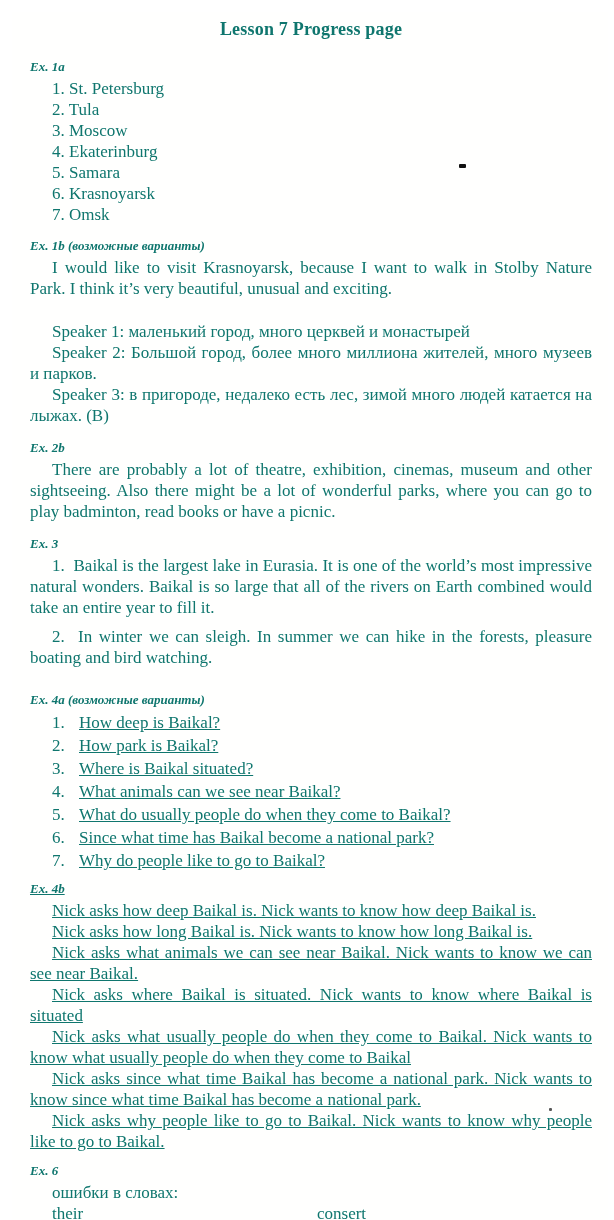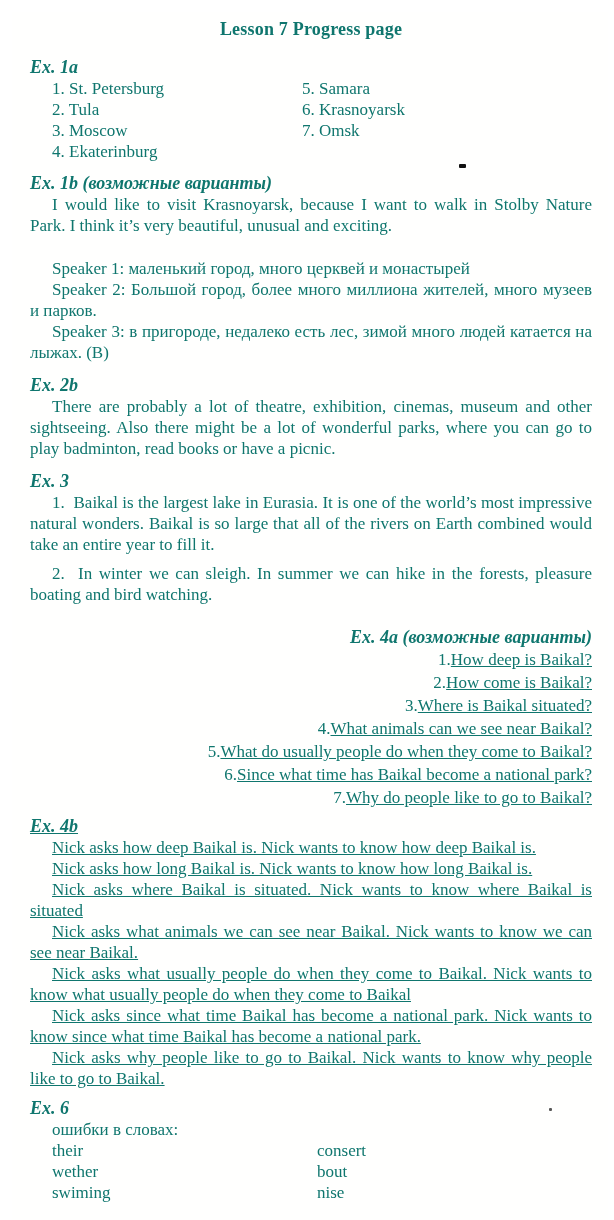--- a/index.html
+++ b/index.html
@@ -24,42 +24,43 @@
   .title {
     margin: 0 0 16px 0;
     font-size: 18px;
     font-weight: 700;
     text-align: center;
     line-height: 22px;
     letter-spacing: 0.2px;
   }
   .ex-heading {
     margin: 0;
-    font-size: 18px;
+    font-size: 13px;
     font-weight: 700;
     font-style: italic;
     line-height: 22px;
   }
   section { margin: 0; }
   .sec-ex1b { margin-top: 10px; }
   .sec-ex2a { margin-top: 22px; }
   .sec-ex2b { margin-top: 11px; }
   .sec-ex3  { margin-top: 11px; }
-  .sec-ex4a { margin-top: 21px; text-align: right; }
+  .sec-ex4a { margin-top: 21px; }
   .sec-ex4b { margin-top: 6px; text-decoration: underline; }
   .sec-ex6  { margin-top: 8px; }
   .para {
     margin: 0;
     text-align: justify;
     text-indent: 22px;
   }
   .gap-top { margin-top: 8px; }
   .two-col {
     display: flex;
     padding-left: 22px;
+    flex-direction: column;
   }
   .col-left-1a { width: 250px; flex: none; }
   .col-line { line-height: 21px; }
   .questions {
     list-style: none;
     counter-reset: q;
     margin: 0;
     padding: 0 0 0 22px;
   }
   .questions li {
@@ -134,35 +135,35 @@
   <section class="sec-ex3">
     <h2 class="ex-heading">Ex. 3</h2>
     <p class="para">1.&nbsp;&nbsp;Baikal is the largest lake in Eurasia. It is one of the world’s most impressive natural wonders. Baikal is so large that all of the rivers on Earth combined would take an entire year to fill it.</p>
     <p class="para gap-top">2.&nbsp;&nbsp;In winter we can sleigh. In summer we can hike in the forests, pleasure boating and bird watching.</p>
   </section>
 
   <section class="sec-ex4a">
     <h2 class="ex-heading">Ex. 4a (возможные варианты)</h2>
     <ol class="questions">
       <li>How deep is Baikal?</li>
-      <li>How come is Baikal?</li>
+      <li>How park is Baikal?</li>
       <li>Where is Baikal situated?</li>
       <li>What animals can we see near Baikal?</li>
       <li>What do usually people do when they come to Baikal?</li>
       <li>Since what time has Baikal become a national park?</li>
       <li>Why do people like to go to Baikal?</li>
     </ol>
   </section>
 
   <section class="sec-ex4b">
     <h2 class="ex-heading">Ex. 4b</h2>
     <p class="para">Nick asks how deep Baikal is. Nick wants to know how deep Baikal is.</p>
     <p class="para">Nick asks how long Baikal is. Nick wants to know how long Baikal is.</p>
+    <p class="para">Nick asks what animals we can see near Baikal. Nick wants to know we can see near Baikal.</p>
     <p class="para">Nick asks where Baikal is situated. Nick wants to know where Baikal is situated</p>
-    <p class="para">Nick asks what animals we can see near Baikal. Nick wants to know we can see near Baikal.</p>
     <p class="para">Nick asks what usually people do when they come to Baikal. Nick wants to know what usually people do when they come to Baikal</p>
     <p class="para">Nick asks since what time Baikal has become a national park. Nick wants to know since what time Baikal has become a national park.</p>
     <p class="para">Nick asks why people like to go to Baikal. Nick wants to know why people like to go to Baikal.</p>
   </section>
 
   <section class="sec-ex6">
     <h2 class="ex-heading">Ex. 6</h2>
     <p class="intro-line">ошибки в словах:</p>
     <div class="pair-row">
       <span class="pair-left">their</span>

